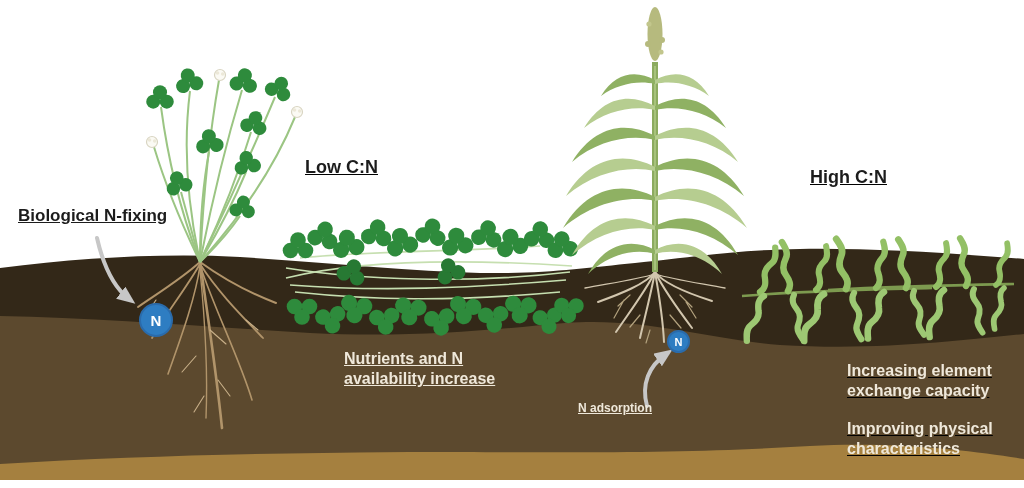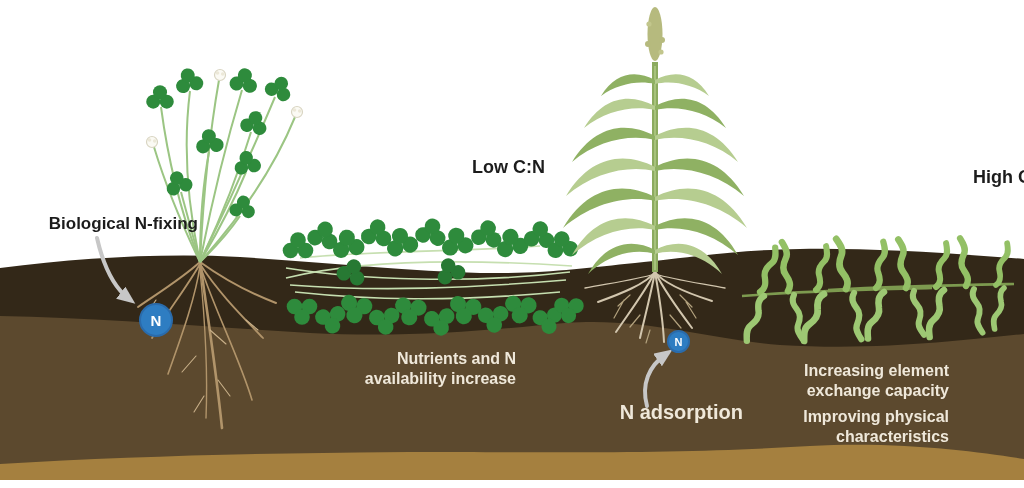--- a/index.html
+++ b/index.html
@@ -1,27 +1,27 @@
 <!DOCTYPE html>
 <html><head>
 <meta charset="utf-8">
 <style>
   html,body{margin:0;padding:0;background:#ffffff;}
   .stage{
     position:relative;width:1024px;height:488px;background:#ffffff;
     overflow:hidden;font-family:"Liberation Sans",sans-serif;
   }
   .stage svg{position:absolute;left:0;top:0;}
-  .lbl{position:absolute;text-align:right;z-index:5;}
-  .lbl-dark{color:#1c1c1c;font-weight:700;font-size:17px;margin-top:8px;}
+  .lbl{position:absolute;text-align:left;z-index:5;text-decoration:underline;}
+  .lbl-dark{color:#1c1c1c;font-weight:700;font-size:17px;}
   .cn-title{color:#1c1c1c;font-weight:700;font-size:18px;line-height:1.25;}
   .cn-sub{color:#3e3e3e;font-weight:400;font-size:17px;line-height:1.22;margin-top:1px;}
   .lbl-light{color:#efe8da;font-weight:700;font-size:16px;line-height:1.25;}
-  .lbl-light-big{color:#efe8da;font-weight:700;font-size:20px;}
-  .note-gap{margin-top:6px;}
+  .lbl-light-big{color:#efe8da;font-weight:700;font-size:12px;}
+  .note-gap{margin-top:18px;}
   .nchip{
     position:absolute;border-radius:50%;background:#2e7dc2;border:2px solid #2a6bab;
     color:#ffffff;font-weight:700;display:flex;align-items:center;justify-content:center;
     z-index:4;box-sizing:border-box;
   }
   .nchip-left{left:139px;top:303px;width:34px;height:34px;font-size:15px;}
   .nchip-right{left:667px;top:330px;width:23px;height:23px;font-size:11px;}
 </style>
 </head>
 <body>
@@ -218,18 +218,18 @@
   </div>
 
   <div class="lbl lbl-light" style="left:344px;top:349px;width:172px;">Nutrients and N availability increase</div>
 
   <div class="lbl lbl-light-big" style="left:578px;top:401px;width:165px;">N adsorption</div>
 
   <div class="lbl" style="left:810px;top:166px;width:240px;">
     <div class="cn-title">High C:N</div>
   </div>
 
-  <div class="lbl" style="left:774px;top:361px;width:175px;">
+  <div class="lbl" style="left:847px;top:361px;width:175px;">
     <div class="lbl-light">Increasing element exchange capacity</div>
     <div class="lbl-light note-gap">Improving physical characteristics</div>
   </div>
 
 </div>
 
 </body></html>

